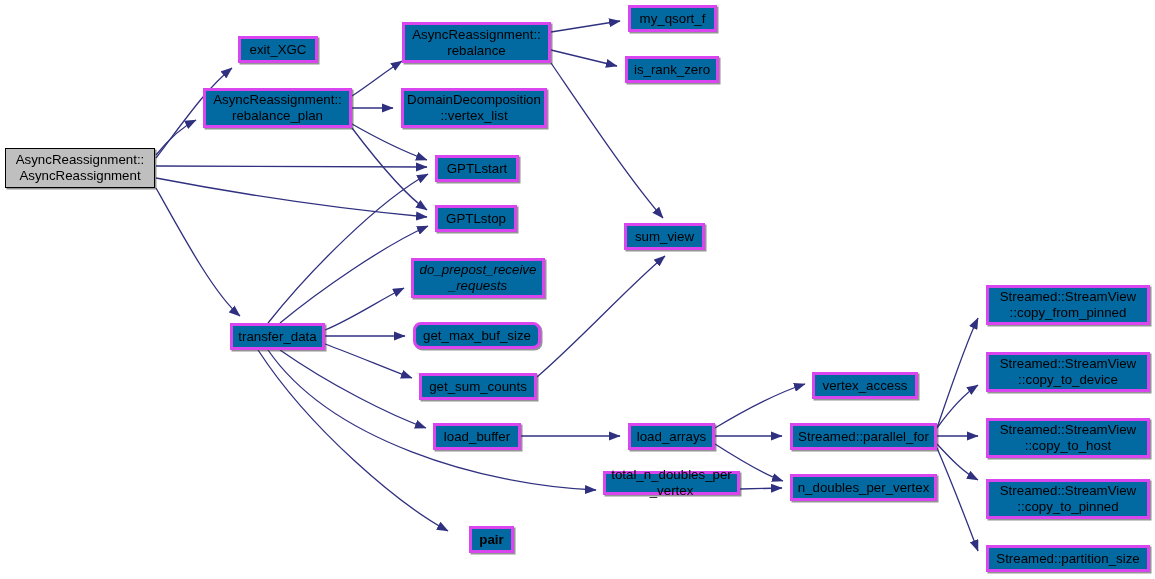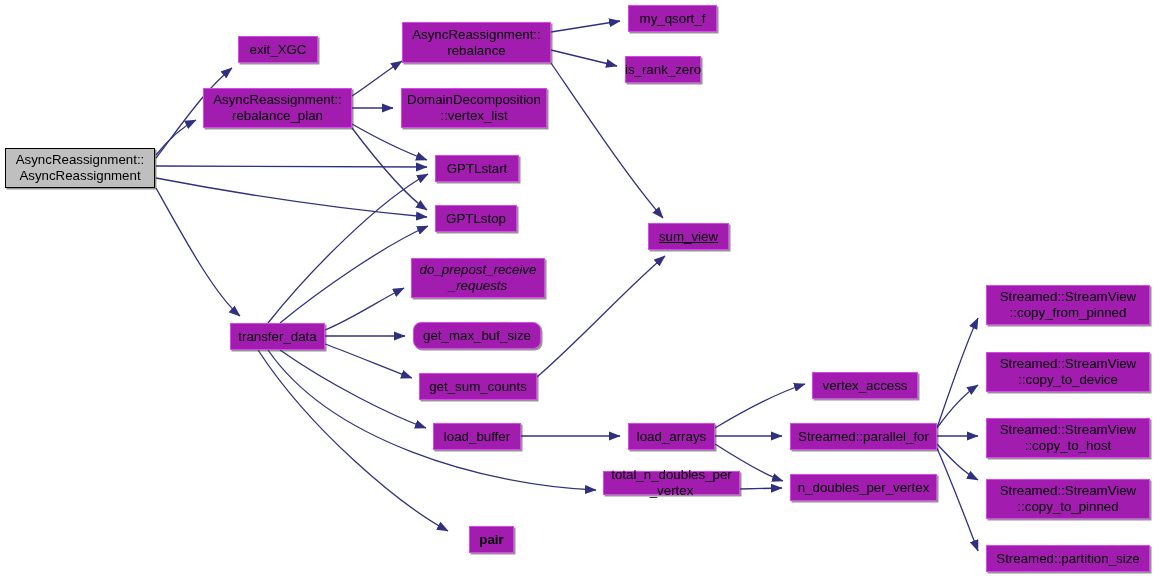--- a/index.html
+++ b/index.html
@@ -1,19 +1,19 @@
 <!DOCTYPE html>
 <html><head>
 <meta charset="utf-8">
 <style>
   html,body{margin:0;padding:0;background:#ffffff;}
   body{font-family:"Liberation Sans",sans-serif;}
   #graph{position:relative;width:1155px;height:579px;background:#ffffff;overflow:hidden;}
   #graph svg{position:absolute;left:0;top:0;width:1155px;height:579px;}
-  .node{position:absolute;box-sizing:border-box;border:1px solid #d946ef;background:#a21caf;
+  .node{position:absolute;box-sizing:border-box;border:3px solid #d946ef;background:#0369a1;
         display:flex;align-items:center;justify-content:center;text-align:center;
         font-size:13.3px;color:#000000;line-height:1.18;letter-spacing:0;
         box-shadow:1.5px 1.5px 0 0 rgba(60,60,60,0.55);}
   .node.root{background:#bfbfbf;border:1px solid #000;}
   .node span{display:block;padding:0 5px;white-space:pre-line;}
 </style>
 </head>
 <body>
 
 <div id="graph">
@@ -69,34 +69,34 @@
         <span>AsyncReassignment::
 rebalance_plan</span>
       </div>
       <div class="node" style="left: 402px; top: 22px; width: 149px; height: 41px;">
         <span>AsyncReassignment::
 rebalance</span>
       </div>
       <div class="node" style="left: 628px; top: 5px; width: 89px; height: 27px;">
         <span>my_qsort_f</span>
       </div>
-      <div class="node" style="left: 625px; top: 56px; width: 76px; height: 27px;">
+      <div class="node" style="left: 625px; top: 56px; width: 94px; height: 27px;">
         <span>is_rank_zero</span>
       </div>
       <div class="node" style="left: 401px; top: 88px; width: 146px; height: 40px;">
         <span>DomainDecomposition
 ::vertex_list</span>
       </div>
       <div class="node" style="left: 435px; top: 155px; width: 84px; height: 27px;">
         <span>GPTLstart</span>
       </div>
       <div class="node" style="left: 435px; top: 205px; width: 82px; height: 27px;">
         <span>GPTLstop</span>
       </div>
-      <div class="node" style="left: 648px; top: 223px; width: 81px; height: 27px; text-decoration: underline;">
+      <div class="node" style="left: 624px; top: 223px; width: 81px; height: 27px;">
         <span>sum_view</span>
       </div>
       <div class="node" style="left: 230px; top: 323px; width: 95px; height: 27px;">
         <span>transfer_data</span>
       </div>
       <div class="node" style="left: 411px; top: 258px; width: 134px; height: 40px; font-style: italic;">
         <span>do_prepost_receive
 _requests</span>
       </div>
       <div class="node" style="left: 413px; top: 322px; width: 128px; height: 27px; border-radius: 8px;">

